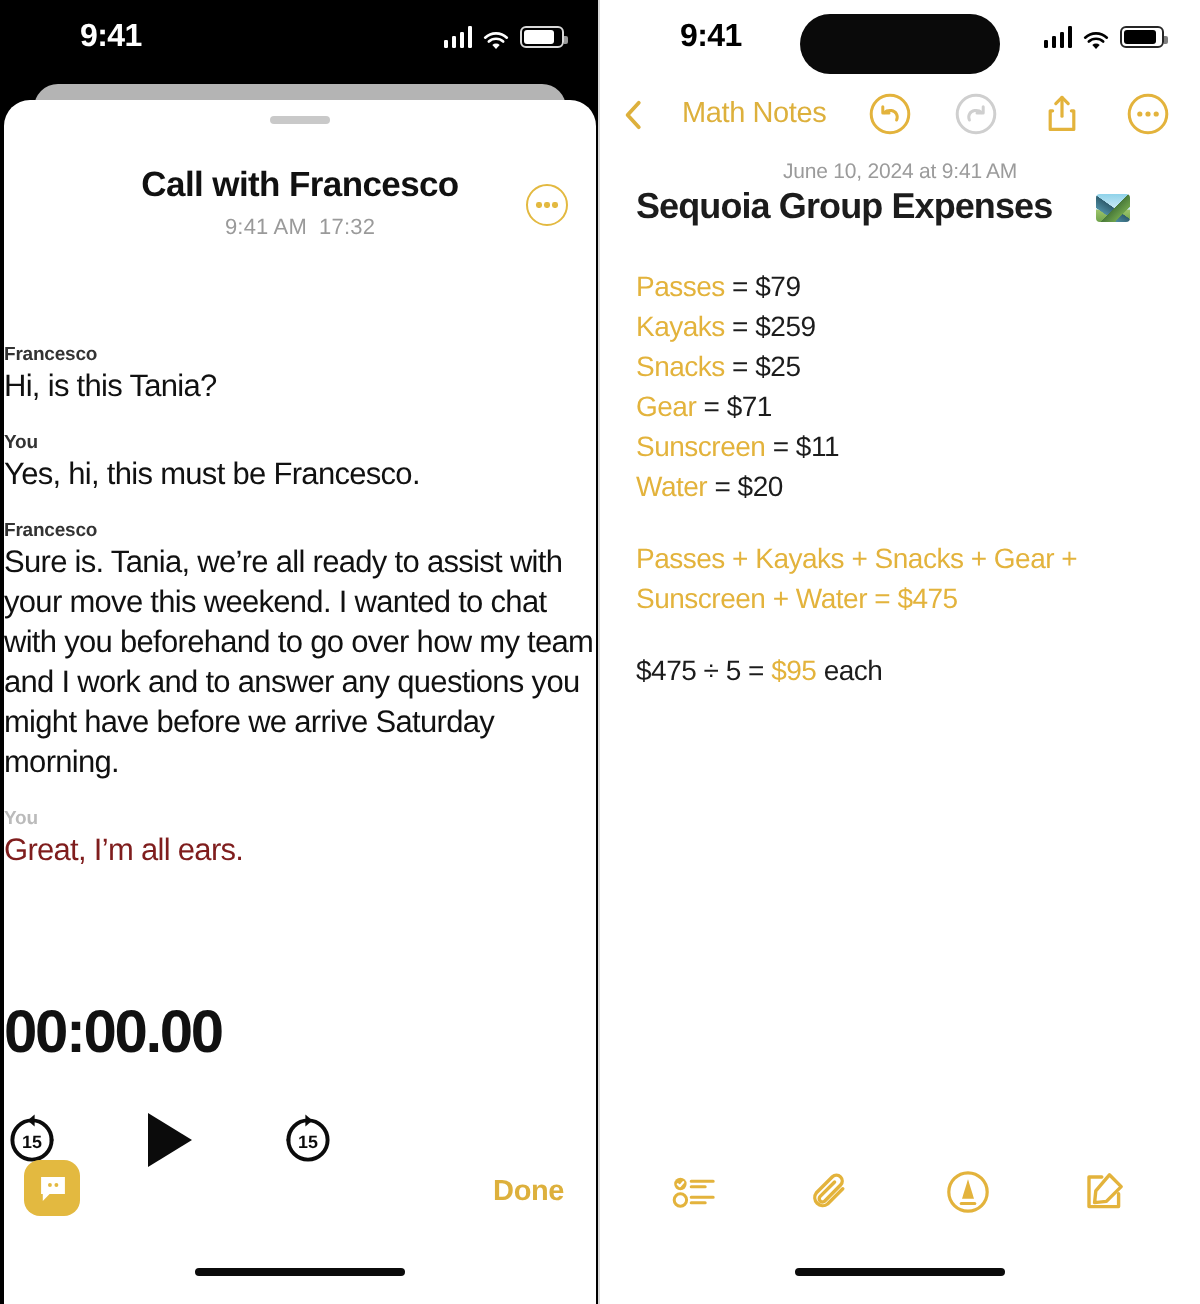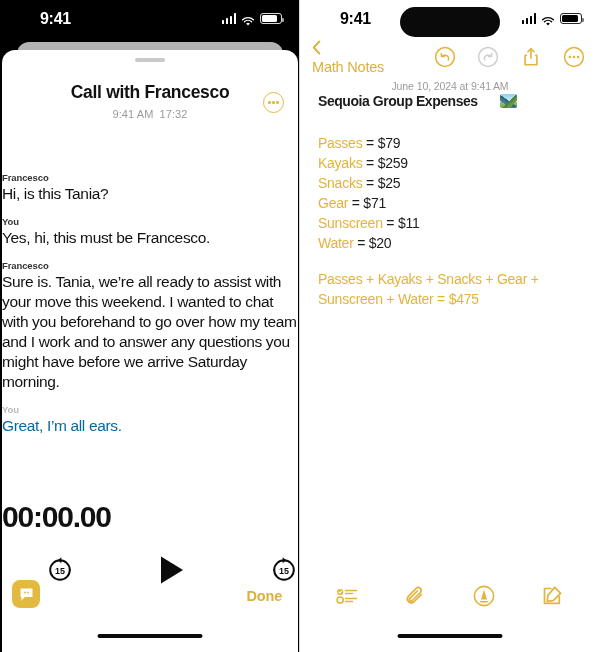--- a/index.html
+++ b/index.html
@@ -91,61 +91,61 @@
   .more-btn i { width: 2.4px; height: 2.4px; border-radius: 50%; background: #e3b940; display: block; }
 
   .transcript {
     position: absolute; left: 0; top: 122px; right: 0; height: 310px;
     padding: 0 0; overflow: hidden;
   }
   .t-speaker { font-size: 9.5px; font-weight: 700; color: #333; margin-bottom: 1px; letter-spacing: -0.1px; }
   .t-text { font-size: 15.5px; line-height: 1.29; color: #111; letter-spacing: -0.35px; }
   .t-block { margin-bottom: 12px; }
   .t-block.faded .t-speaker { color: #bbb; }
-  .t-block.faded .t-text { color: #0369a1; }
+  .t-block.faded .t-text { color: #7f1d1d; }
 
   .timer {
     position: absolute; left: 0; right: 0; top: 450px; 
     font-size: 30px; font-weight: 700; color: #111; letter-spacing: -1.2px;
   }
   .controls {
     position: absolute; left: 0; right: 0; top: 505px;
-    display: flex; align-items: center; justify-content: space-between; gap: 42px; padding-left: 44px;
+    display: flex; align-items: center; justify-content: flex-start; gap: 42px;
   }
   .skip { width: 28px; height: 28px; cursor: pointer; }
   .play-btn { width: 26px; height: 30px; cursor: pointer; }
 
   .transcript-toggle {
     position: absolute; left: 10px; bottom: 44px;
     width: 28px; height: 28px; border-radius: 8px; background: #e3b940;
     display: flex; align-items: center; justify-content: center; cursor: pointer;
   }
   .done-btn {
     position: absolute; right: 16px; bottom: 48px;
     font-size: 14.5px; font-weight: 600; color: #ddb03c; cursor: pointer; letter-spacing: -0.2px;
   }
 
   
   .notes-nav {
     position: absolute; left: 0; top: 40px; width: 300px; height: 34px;
     display: flex; align-items: center; padding: 0 12px; z-index: 20;
   }
-  .back-link { display: flex; align-items: flex-start; gap: 4px; cursor: pointer; flex-direction: column; }
+  .back-link { display: flex; align-items: center; gap: 20px; cursor: pointer; }
   .back-chev { width: 9px; height: 15px; }
   .back-label { font-size: 14.5px; color: #ddb03c; font-weight: 400; letter-spacing: -0.2px; }
   .nav-icons { margin-left: auto; display: flex; align-items: center; gap: 21px; padding-right: 3px; }
   .nav-ic { width: 22px; height: 22px; cursor: pointer; }
 
   .note-date {
     position: absolute; left: 0; right: 0; top: 80px; text-align: center;
     font-size: 10.5px; color: #9b9b9b; letter-spacing: -0.1px;
   }
   .note-title {
     position: absolute; left: 18px; top: 93px; right: 18px;
-    font-size: 14px; font-weight: 700; color: #1c1c1c; letter-spacing: -0.45px;
+    font-size: 18px; font-weight: 700; color: #1c1c1c; letter-spacing: -0.45px;
     display: flex; align-items: center; gap: 22px;
   }
   .emoji-img {
     width: 17px; height: 14px; border-radius: 2px; display: inline-block;
     background:
       linear-gradient(135deg, transparent 52%, #4a7a3a 53%, #6fa34c 75%, transparent 76%),
       linear-gradient(215deg, transparent 48%, #2f5e6f 49%, #4d8ba0 72%, transparent 73%),
       linear-gradient(#8fd3ea, #cfeaf5 55%, #9dc46a 56%, #6fa34c);
   }
 
@@ -351,20 +351,21 @@
         <div class="math-line"><span class="tok-y">Passes</span><span class="tok-d"> = </span><span class="tok-d">$79</span></div>
         <div class="math-line"><span class="tok-y">Kayaks</span><span class="tok-d"> = </span><span class="tok-d">$259</span></div>
         <div class="math-line"><span class="tok-y">Snacks</span><span class="tok-d"> = </span><span class="tok-d">$25</span></div>
         <div class="math-line"><span class="tok-y">Gear</span><span class="tok-d"> = </span><span class="tok-d">$71</span></div>
         <div class="math-line"><span class="tok-y">Sunscreen</span><span class="tok-d"> = </span><span class="tok-d">$11</span></div>
         <div class="math-line"><span class="tok-y">Water</span><span class="tok-d"> = </span><span class="tok-d">$20</span></div>
         <div class="math-line spacer"></div>
         <div class="math-line"><span class="tok-y">Passes</span><span class="tok-y"> + </span><span class="tok-y">Kayaks</span><span class="tok-y"> + </span><span class="tok-y">Snacks</span><span class="tok-y"> + </span><span class="tok-y">Gear</span><span class="tok-y"> +</span></div>
         <div class="math-line"><span class="tok-y">Sunscreen</span><span class="tok-y"> + </span><span class="tok-y">Water</span><span class="tok-y"> = </span><span class="tok-y">$475</span></div>
         <div class="math-line spacer"></div>
+        <div class="math-line"><span class="tok-d">$475 ÷ 5 = </span><span class="tok-y">$95</span><span class="tok-d"> each</span></div>
       </div>
 
     <div class="notes-toolbar">
       <span class="tb-ic">
         <svg viewBox="0 0 24 24" width="24" height="24">
           <circle cx="4.2" cy="8" r="3.1" fill="#e3b33c"></circle>
           <path d="M2.9 8.1 3.9 9.1 5.6 7.1" stroke="#fff" stroke-width="1.1" fill="none" stroke-linecap="round" stroke-linejoin="round"></path>
           <circle cx="4.2" cy="16" r="3.1" stroke="#e3b33c" stroke-width="1.5" fill="none"></circle>
           <path d="M9.6 6.6h11M9.6 9.4h7" stroke="#e3b33c" stroke-width="1.5" stroke-linecap="round"></path>
           <path d="M9.6 14.6h11M9.6 17.4h7" stroke="#e3b33c" stroke-width="1.5" stroke-linecap="round"></path>

